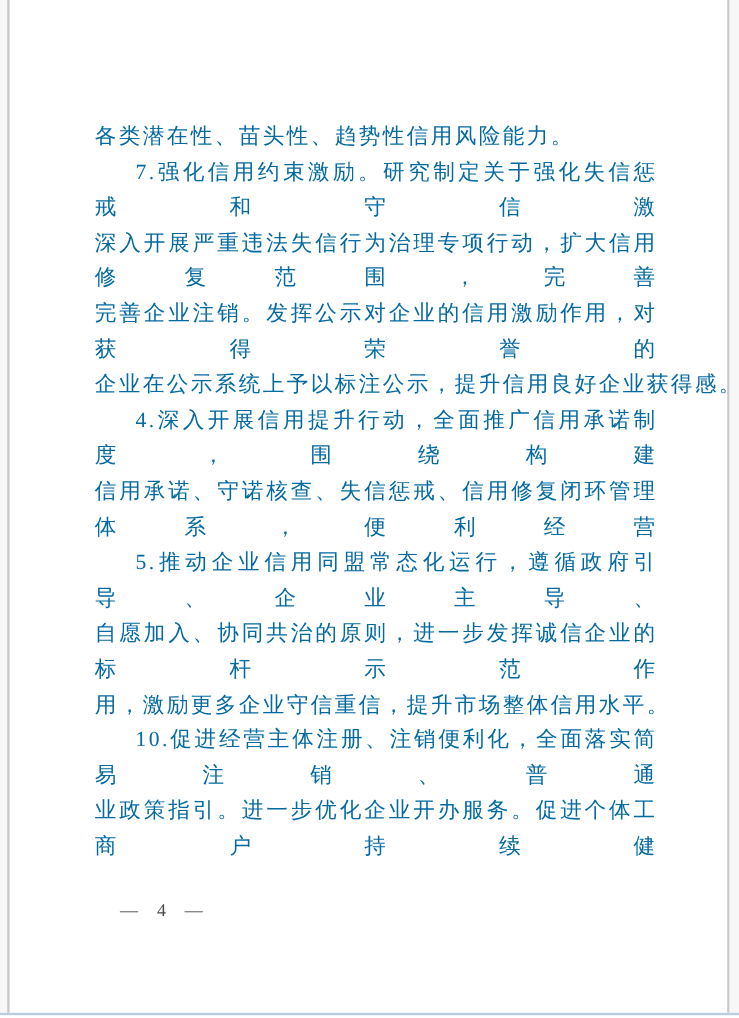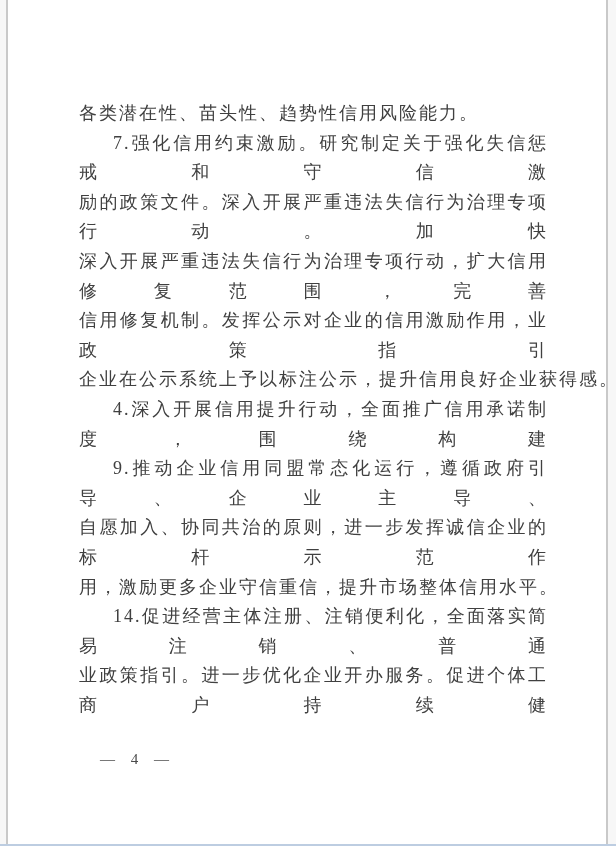--- a/index.html
+++ b/index.html
@@ -40,21 +40,21 @@
     position: absolute;
     left: 79px;
     top: 99px;
     width: 469px;
   }
   .line {
     margin: 0;
     font-size: 18px;
     line-height: 29.6px;
     letter-spacing: 2px;
-    color: #404040;
+    color: #0369a1;
     text-align: justify;
     white-space: nowrap;
     overflow: visible;
   }
   .jl {
     white-space: normal;
     text-align-last: justify;
   }
   .indent {
     text-indent: 34px;
@@ -72,29 +72,29 @@
 </style>
 </head>
 <body>
 
 <div class="side-strip-left"></div>
 <div class="page-edge-left"></div>
 
 <div class="content">
   <p class="line">各类潜在性、苗头性、趋势性信用风险能力。</p>
   <p class="line jl indent">7.强化信用约束激励。研究制定关于强化失信惩戒和守信激</p>
-  <p class="line jl">励的政策文件。深入开展严重违法失信行为治理专项行动。加快</p>
   <p class="line jl">深入开展严重违法失信行为治理专项行动，扩大信用修复范围，完善</p>
-  <p class="line jl">信用修复机制。发挥公示对企业的信用激励作用，业政策指引</p>
+  <p class="line jl">完善企业注销。发挥公示对企业的信用激励作用，对获得荣誉的</p>
   <p class="line">企业在公示系统上予以标注公示，提升信用良好企业获得感。</p>
   <p class="line jl indent">4.深入开展信用提升行动，全面推广信用承诺制度，围绕构建</p>
-  <p class="line jl indent">9.推动企业信用同盟常态化运行，遵循政府引导、企业主导、</p>
+  <p class="line jl">信用承诺、守诺核查、失信惩戒、信用修复闭环管理体系，便利经营</p>
+  <p class="line jl indent">5.推动企业信用同盟常态化运行，遵循政府引导、企业主导、</p>
   <p class="line jl">自愿加入、协同共治的原则，进一步发挥诚信企业的标杆示范作</p>
   <p class="line">用，激励更多企业守信重信，提升市场整体信用水平。</p>
-  <p class="line jl indent">14.促进经营主体注册、注销便利化，全面落实简易注销、普通</p>
+  <p class="line jl indent">10.促进经营主体注册、注销便利化，全面落实简易注销、普通</p>
   <p class="line jl">业政策指引。进一步优化企业开办服务。促进个体工商户持续健</p>
 
 </div>
 
 <div class="page-number">— 4 —</div>
 
 <div class="page-edge-right"></div>
 <div class="side-strip-right"></div>
 <div class="bottom-rule"></div>
 

